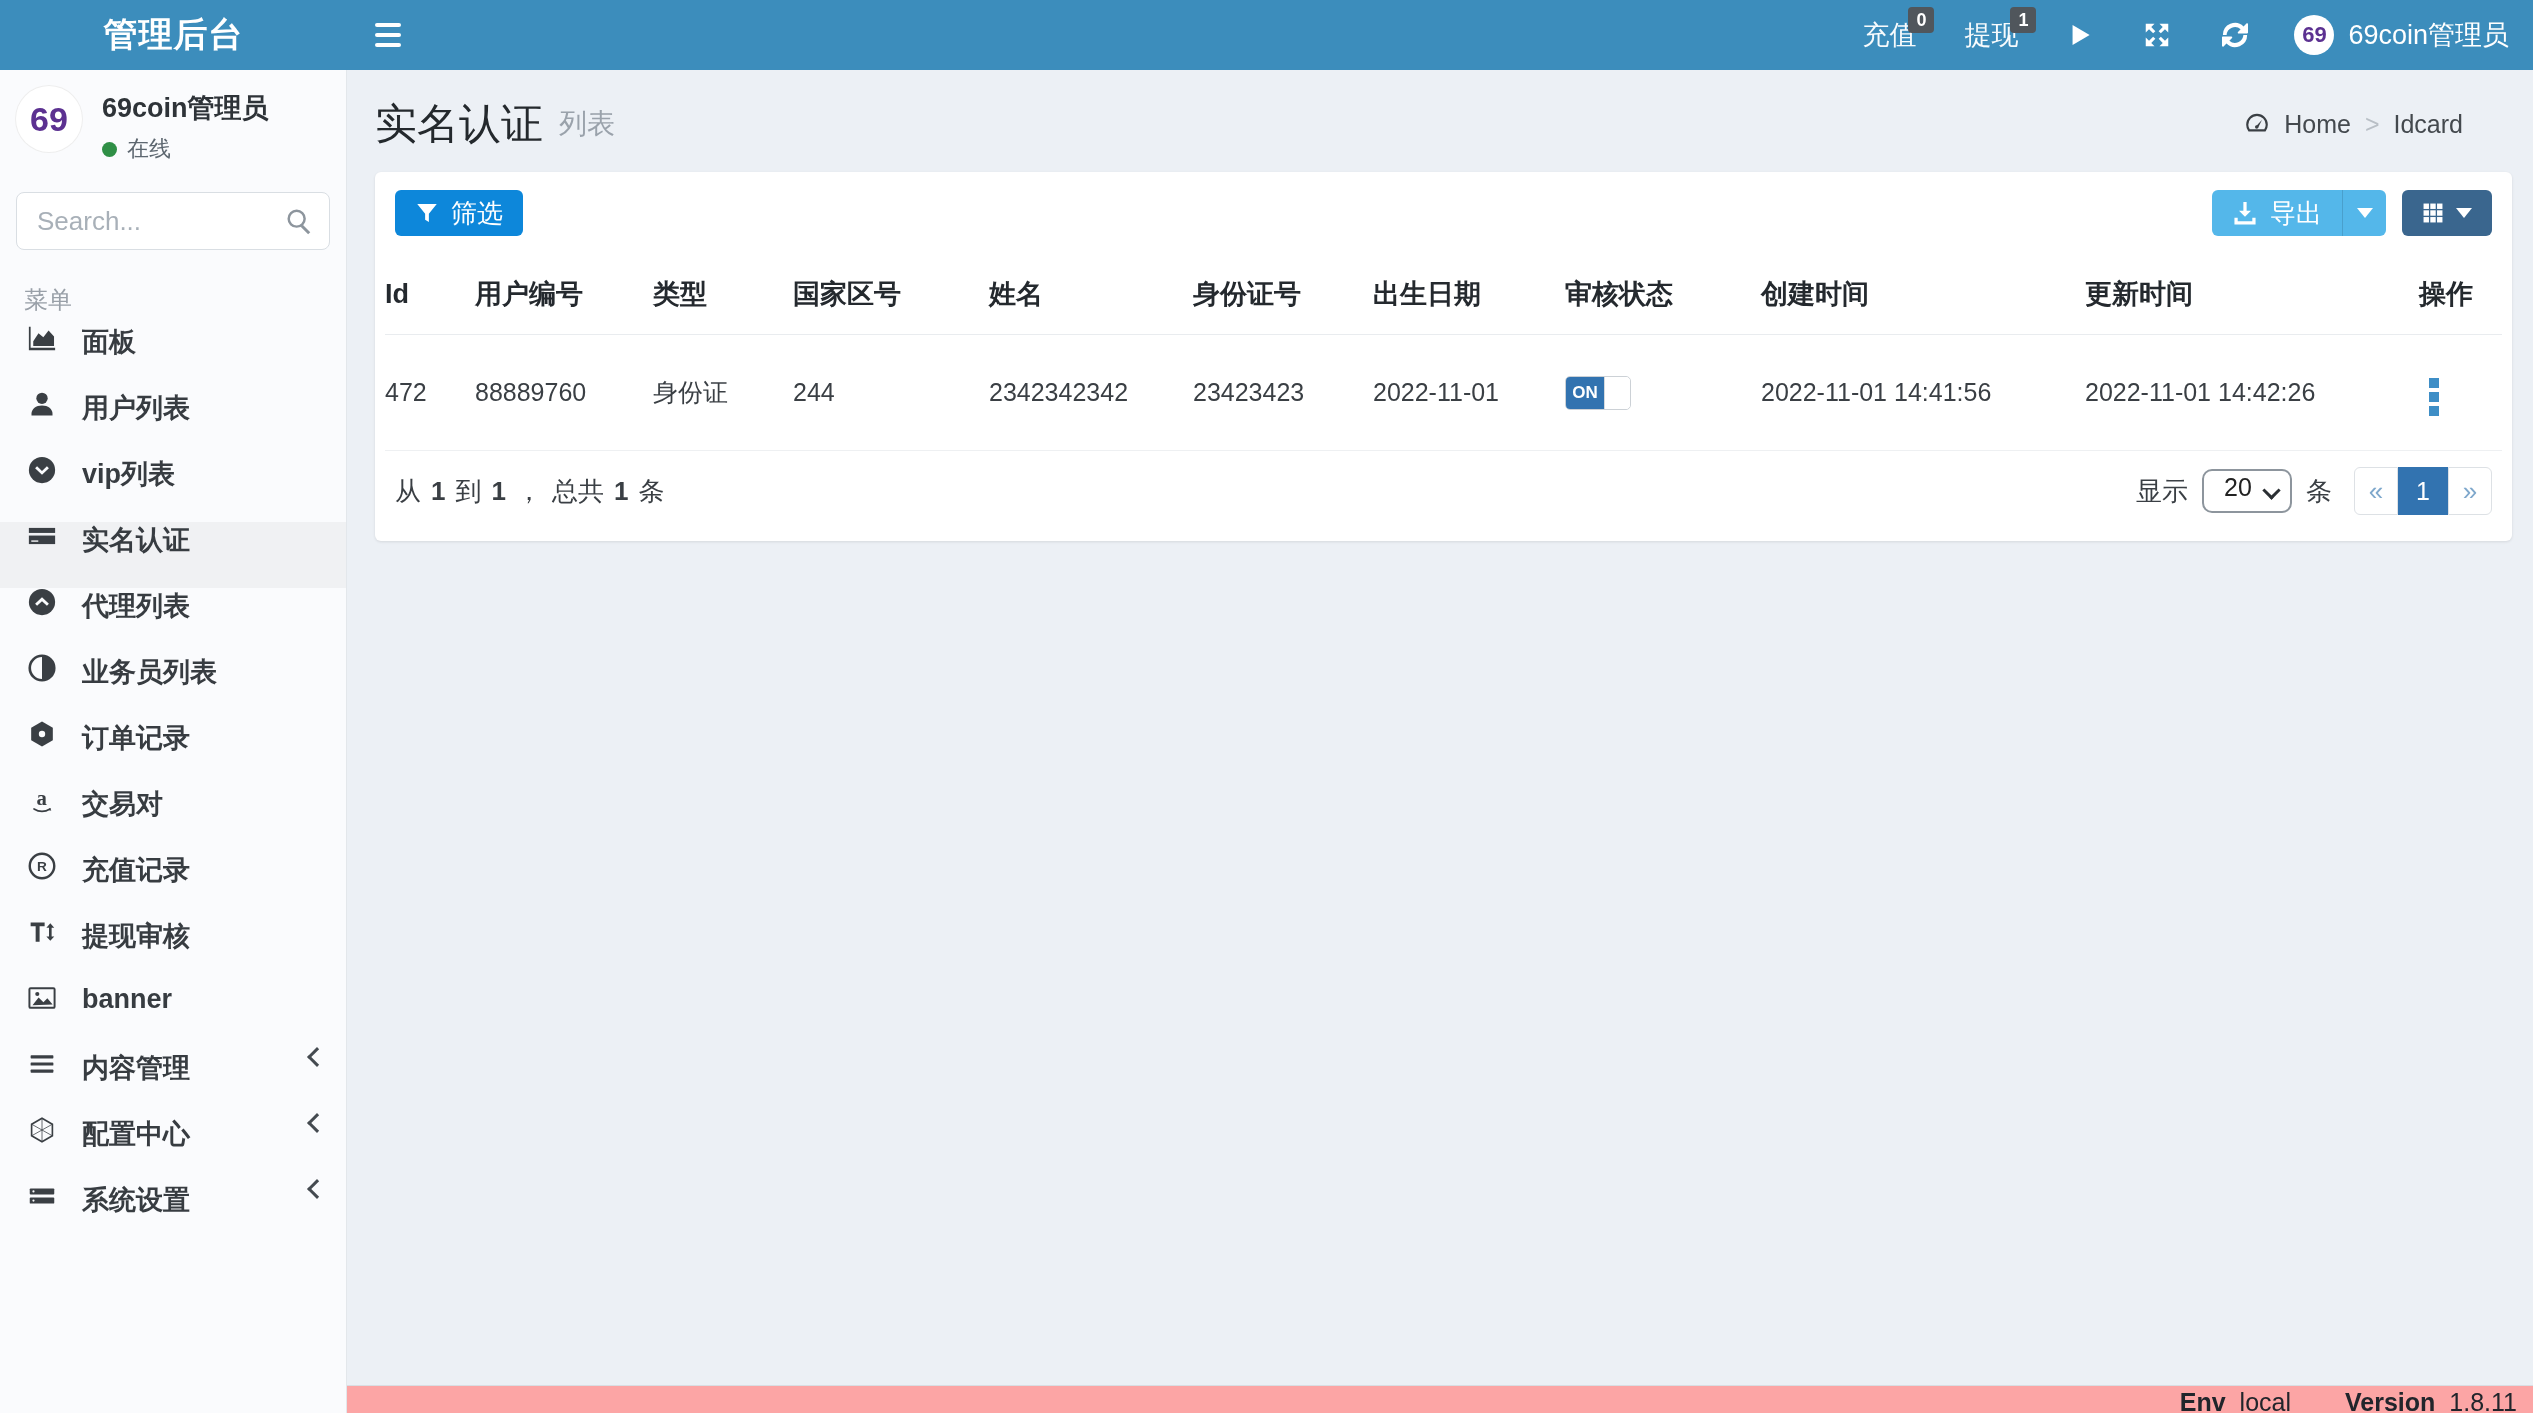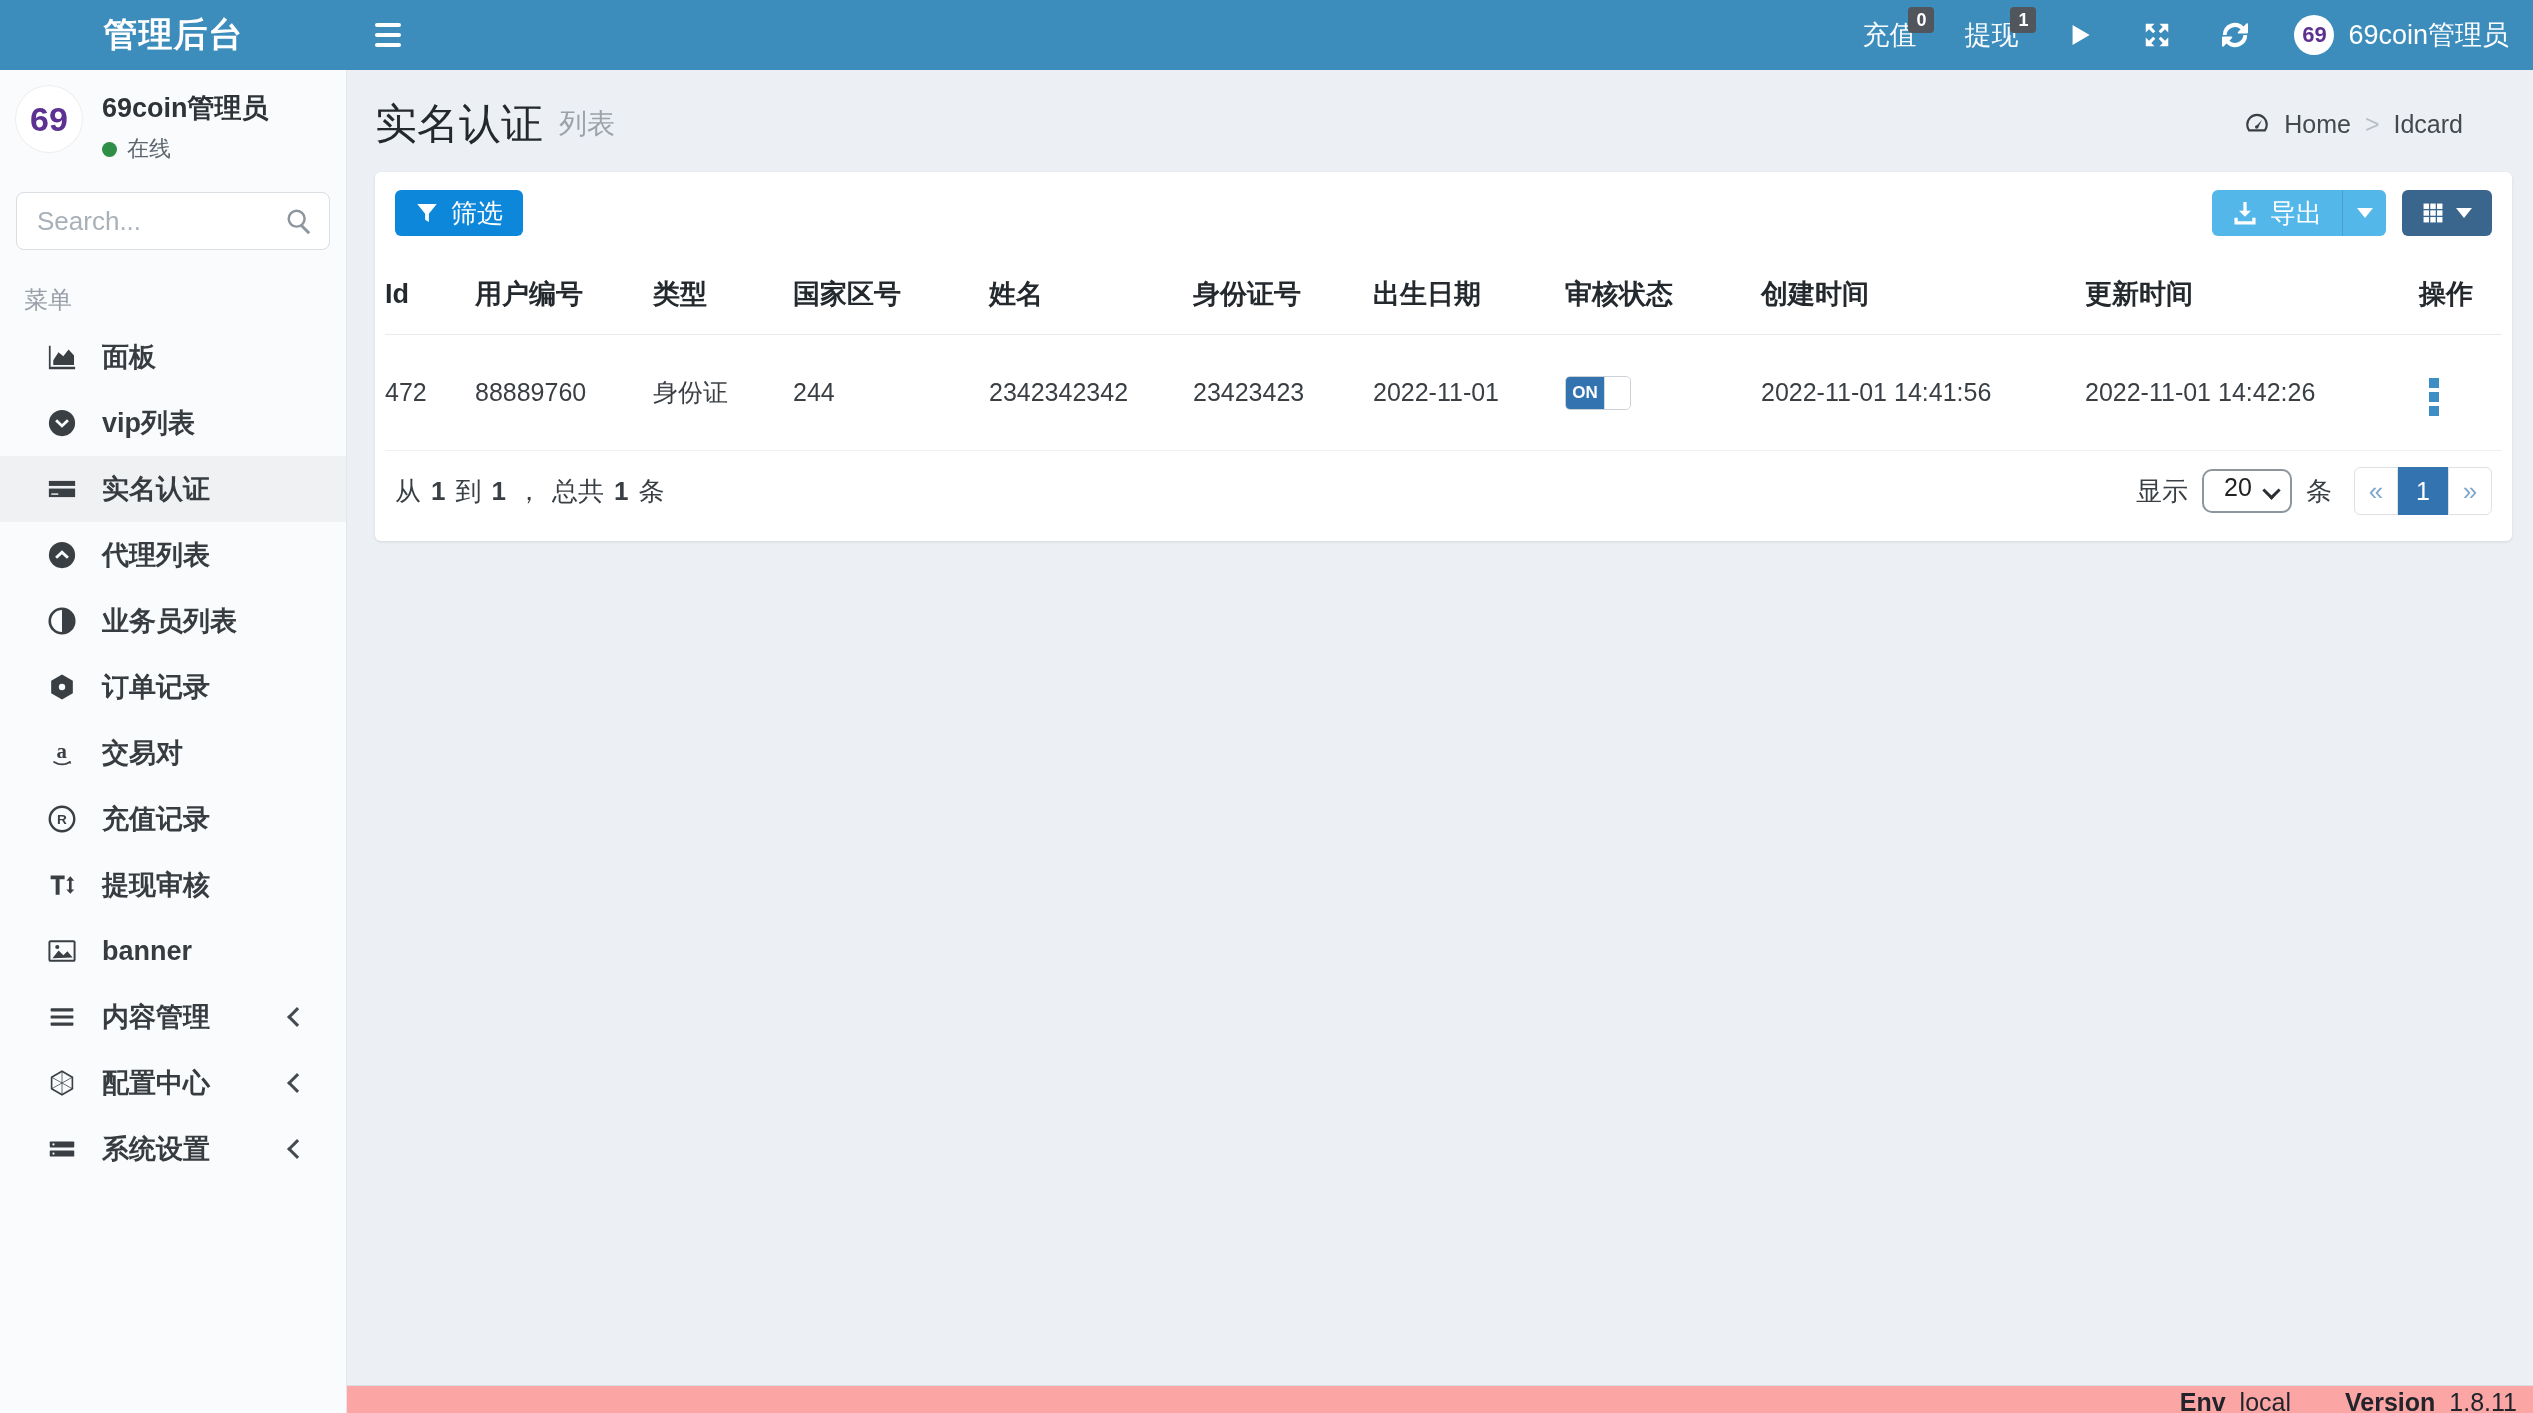--- a/index.html
+++ b/index.html
@@ -28,21 +28,21 @@
   .user-meta { padding-top:4px; }
   .user-name { font-size:27px; font-weight:bold; color:#2e3338; }
   .user-status { margin-top:8px; font-size:22px; color:#5d6770; display:flex; align-items:center; gap:10px; }
   .status-dot { width:15px; height:15px; border-radius:50%; background:#2f8f46; display:inline-block; }
   .search-wrap { position:relative; margin:18px 16px 0; }
   .search-wrap input { width:100%; height:58px; border:1px solid #d9dee3; border-radius:8px; background:#fff; font-size:26px; color:#333; padding:0 56px 0 20px; outline:none; font-family:inherit; }
   .search-wrap input::placeholder { color:#a8b0b8; }
   .search-icon { position:absolute; right:16px; top:14px; }
   .menu-label { margin:34px 0 6px 24px; font-size:24px; color:#99a0a8; }
   .menu { list-style:none; margin-top:8px; }
-  .menu-item { display:flex; align-items:center; height:66px; padding:0 42px; cursor:pointer; color:#373c41; font-size:27px; font-weight:600; }
+  .menu-item { display:flex; align-items:flex-start; height:66px; padding:0 22px; cursor:pointer; color:#373c41; font-size:27px; font-weight:600; }
   .menu-item.active { background:#f0f1f3; }
   .mi-icon { width:40px; display:flex; justify-content:center; margin-right:20px; flex:0 0 40px; }
   .mi-icon svg { fill:#3a3f44; }
   .mi-chevron { margin-left:auto; width:14px; height:14px; border-left:3px solid #444a50; border-bottom:3px solid #444a50; transform:rotate(45deg); }
 
   
   .content { position:absolute; left:347px; top:70px; right:0; bottom:28px; overflow:hidden; }
   .content-header { display:flex; align-items:center; padding:26px 70px 20px 28px; }
   .page-title { font-size:42px; font-weight:500; color:#24292d; }
   .page-subtitle { font-size:28px; color:#9aa2ab; margin-left:16px; }
@@ -165,20 +165,29 @@
 
   <ul class="menu">
     <li class="menu-item">
       <span class="mi-icon">
           <svg width="28" height="28" viewBox="0 0 512 512">
             <path d="M48 48v384h448v48H16V48h32z"></path>
             <path d="M96 400v-84l96-148 88 72 96-120 100 110v170z"></path>
           </svg>
         </span>
       <span>面板</span>
+    </li>
+    <li class="menu-item">
+      <span class="mi-icon">
+          <svg width="28" height="28" viewBox="0 0 512 512">
+            <circle cx="256" cy="152" r="104"></circle>
+            <path d="M256 284c-110 0-192 64-192 152v30h384v-30c0-88-82-152-192-152z"></path>
+          </svg>
+        </span>
+      <span>用户列表</span>
     </li>
     <li class="menu-item">
       <span class="mi-icon">
           <svg width="28" height="28" viewBox="0 0 512 512">
             <circle cx="256" cy="256" r="240"></circle>
             <path fill="#fafbfd" d="M256 344L130 222l36-36 90 86 90-86 36 36z"></path>
           </svg>
         </span>
       <span>vip列表</span>
     </li>

